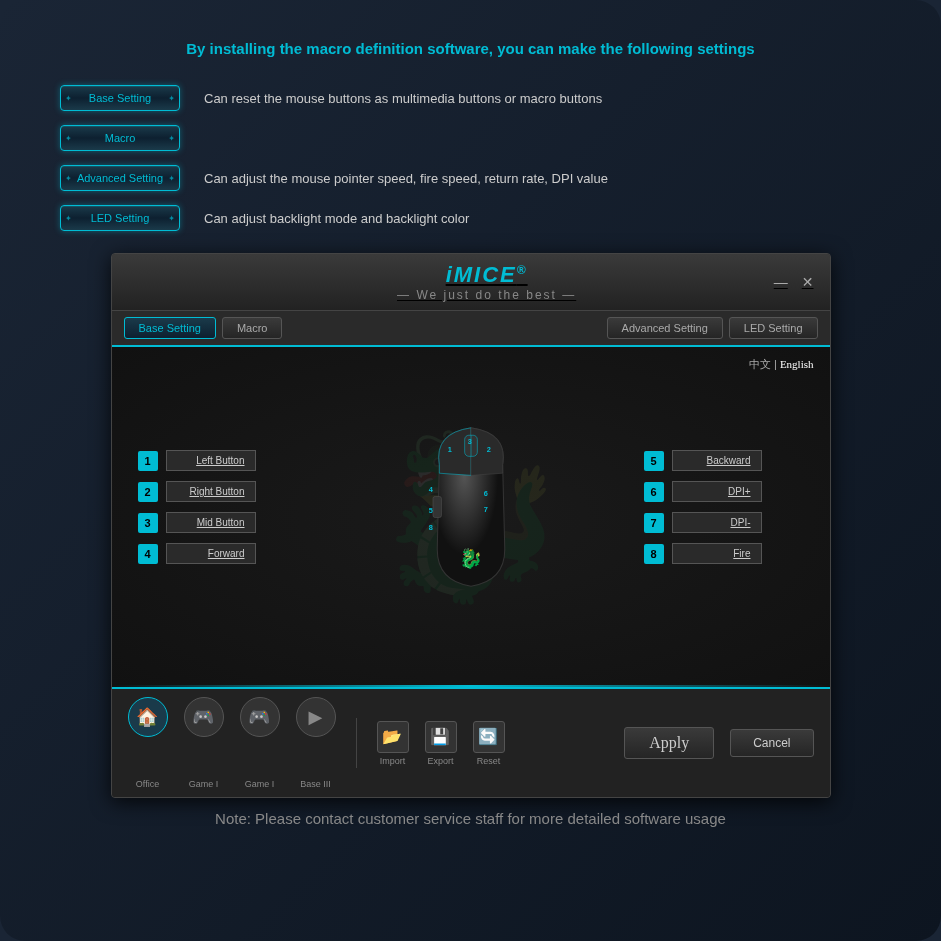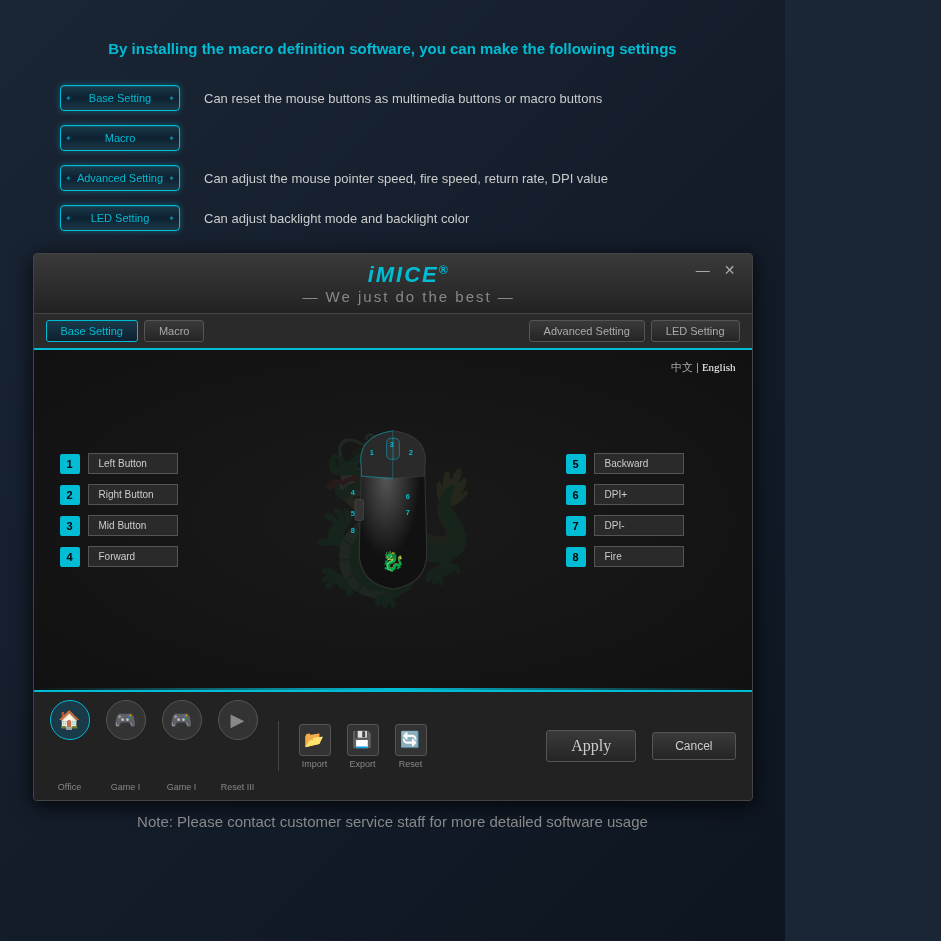--- a/index.html
+++ b/index.html
@@ -6,27 +6,28 @@
     body {
       width: 941px;
       height: 941px;
       background: #1a2535;
       font-family: Arial, sans-serif;
       overflow: hidden;
       position: relative;
     }
 
     .page-container {
-      width: 785px;
+      width: 941px;
       height: 941px;
       background: linear-gradient(135deg, #1a2535 0%, #0d1520 100%);
       display: flex;
       flex-direction: column;
       align-items: center;
       padding: 40px 60px 20px 60px;
+      border-radius: 25px;
     }
 
     
     .intro-text {
       color: #00bcd4;
       font-size: 15px;
       font-weight: bold;
       text-align: center;
       margin-bottom: 28px;
       width: 100%;
@@ -87,22 +88,24 @@
       border-radius: 4px;
       box-shadow: 0 4px 20px rgba(0,0,0,0.8);
       overflow: hidden;
     }
 
     
     .title-bar {
       background: linear-gradient(180deg, #3a3a3a, #222);
       padding: 8px 12px;
       display: flex;
+      align-items: center;
       justify-content: space-between;
       border-bottom: 1px solid #444;
+      text-decoration: underline;
     }
 
     .title-center {
       display: flex;
       flex-direction: column;
       align-items: center;
       flex: 1;
     }
 
     .title-brand {
@@ -111,21 +114,21 @@
       font-weight: bold;
       font-style: italic;
       letter-spacing: 2px;
     }
     .title-brand span.reg {
       font-size: 12px;
       vertical-align: super;
     }
     .title-subtitle {
       color: #888;
-      font-size: 15px;
+      font-size: 12px;
       letter-spacing: 2px;
     }
 
     .title-controls {
       display: flex;
       gap: 6px;
     }
     .title-btn {
       color: #aaa;
       font-size: 14px;
@@ -215,21 +218,22 @@
       flex-shrink: 0;
     }
 
     .btn-label-box {
       background: #2a2a2a;
       border: 1px solid #555;
       color: #ccc;
       font-size: 10px;
       padding: 4px 10px;
       min-width: 90px;
-      text-align: left;
+      text-align: right;
+      text-decoration: underline;
     }
 
     
     .mouse-image-container {
       flex: 1;
       display: flex;
       justify-content: center;
       align-items: center;
       position: relative;
       min-height: 260px;
@@ -522,21 +526,21 @@
         <div class="profile-label">Game I</div>
       </div>
 
       <div class="profile-btn">
         <div class="profile-icon">🎮</div>
         <div class="profile-label">Game I</div>
       </div>
 
       <div class="profile-btn">
         <div class="profile-icon">▶</div>
-        <div class="profile-label">Reset III</div>
+        <div class="profile-label">Base III</div>
       </div>
 
       <div class="toolbar-divider"></div>
 
       <div class="import-export-group">
         <div class="ie-btn">
           <div class="ie-icon">📂</div>
           <div class="ie-label">Import</div>
         </div>
         <div class="ie-btn">

